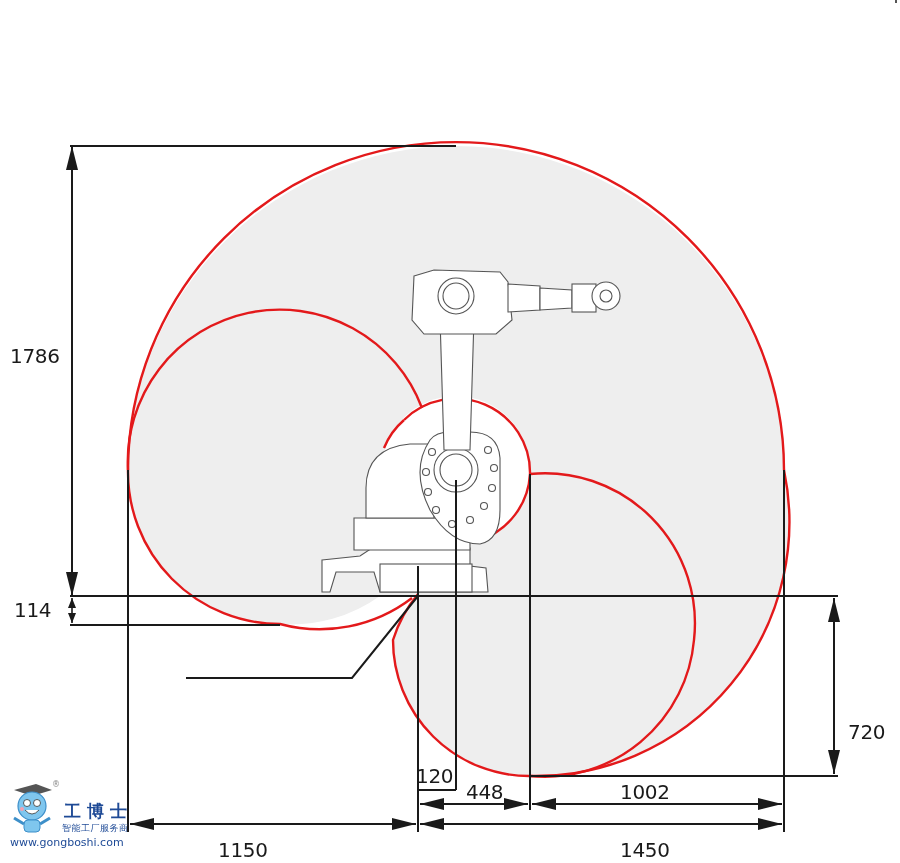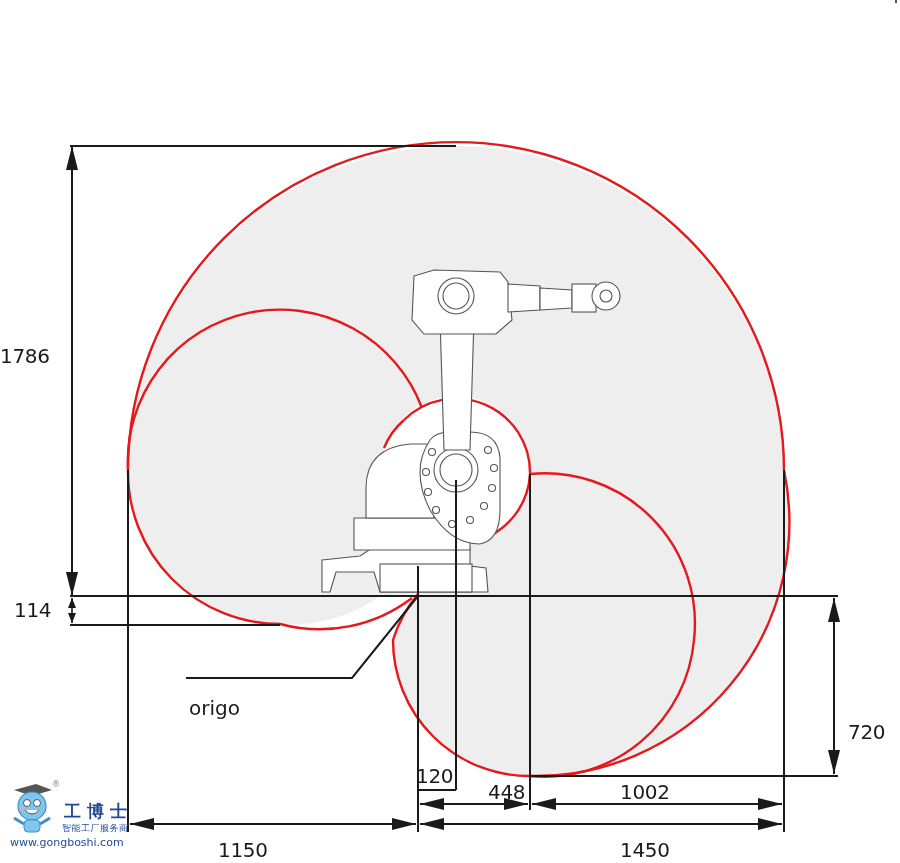--- a/index.html
+++ b/index.html
@@ -116,31 +116,30 @@
     <line x1="532" y1="804" x2="782" y2="804" marker-start="url(#arrBig)" marker-end="url(#arrBig)"></line>
 
     <line x1="130" y1="824" x2="416" y2="824" marker-start="url(#arrBig)" marker-end="url(#arrBig)"></line>
 
     <line x1="420" y1="824" x2="782" y2="824" marker-start="url(#arrBig)" marker-end="url(#arrBig)"></line>
   </g>
 
   <rect x="895" y="0" width="2" height="3" fill="#555555"></rect>
 </svg>
 
-<span class="dim-label" style="left:0px; top:346px;">1786</span>
+<span class="dim-label" style="left:0px; top:346px;padding-left:10px;">1786</span>
 <span class="dim-label" style="left:14px; top:600px;">114</span>
 <span class="dim-label" style="left:848px; top:674px;margin-top:48px;">720</span>
 <span class="dim-label" style="left:416px; top:766px;">120</span>
-<span class="dim-label" style="left:488px; top:782px;text-align:center;">448</span>
+<span class="dim-label" style="left:466px; top:782px;text-align:center;">448</span>
 <span class="dim-label" style="left:620px; top:782px;">1002</span>
 <span class="dim-label" style="left:218px; top:840px;">1150</span>
 <span class="dim-label" style="left:620px; top:840px;text-align:center;">1450</span>
 
 <div class="callout-label" style="left:189px; top:694px;">
-  <div>origo</div>
 </div>
 
 <div class="logo">
   <svg width="50" height="56" viewBox="0 0 50 56" style="position:absolute;left:2px;top:2px;">
     <polygon points="6,10 28,4 44,10 24,16" fill="#555"></polygon>
     <circle cx="24" cy="26" r="14" fill="#7fc6ee" stroke="#3d8fc9" stroke-width="1.2"></circle>
     <circle cx="19" cy="23" r="3.5" fill="#fff" stroke="#333" stroke-width="0.8"></circle>
     <circle cx="29" cy="23" r="3.5" fill="#fff" stroke="#333" stroke-width="0.8"></circle>
     <path d="M17,30 Q24,38 31,30" fill="#fff" stroke="#333" stroke-width="0.8"></path>
     <circle cx="14" cy="29" r="2" fill="#f4a0b0"></circle>

